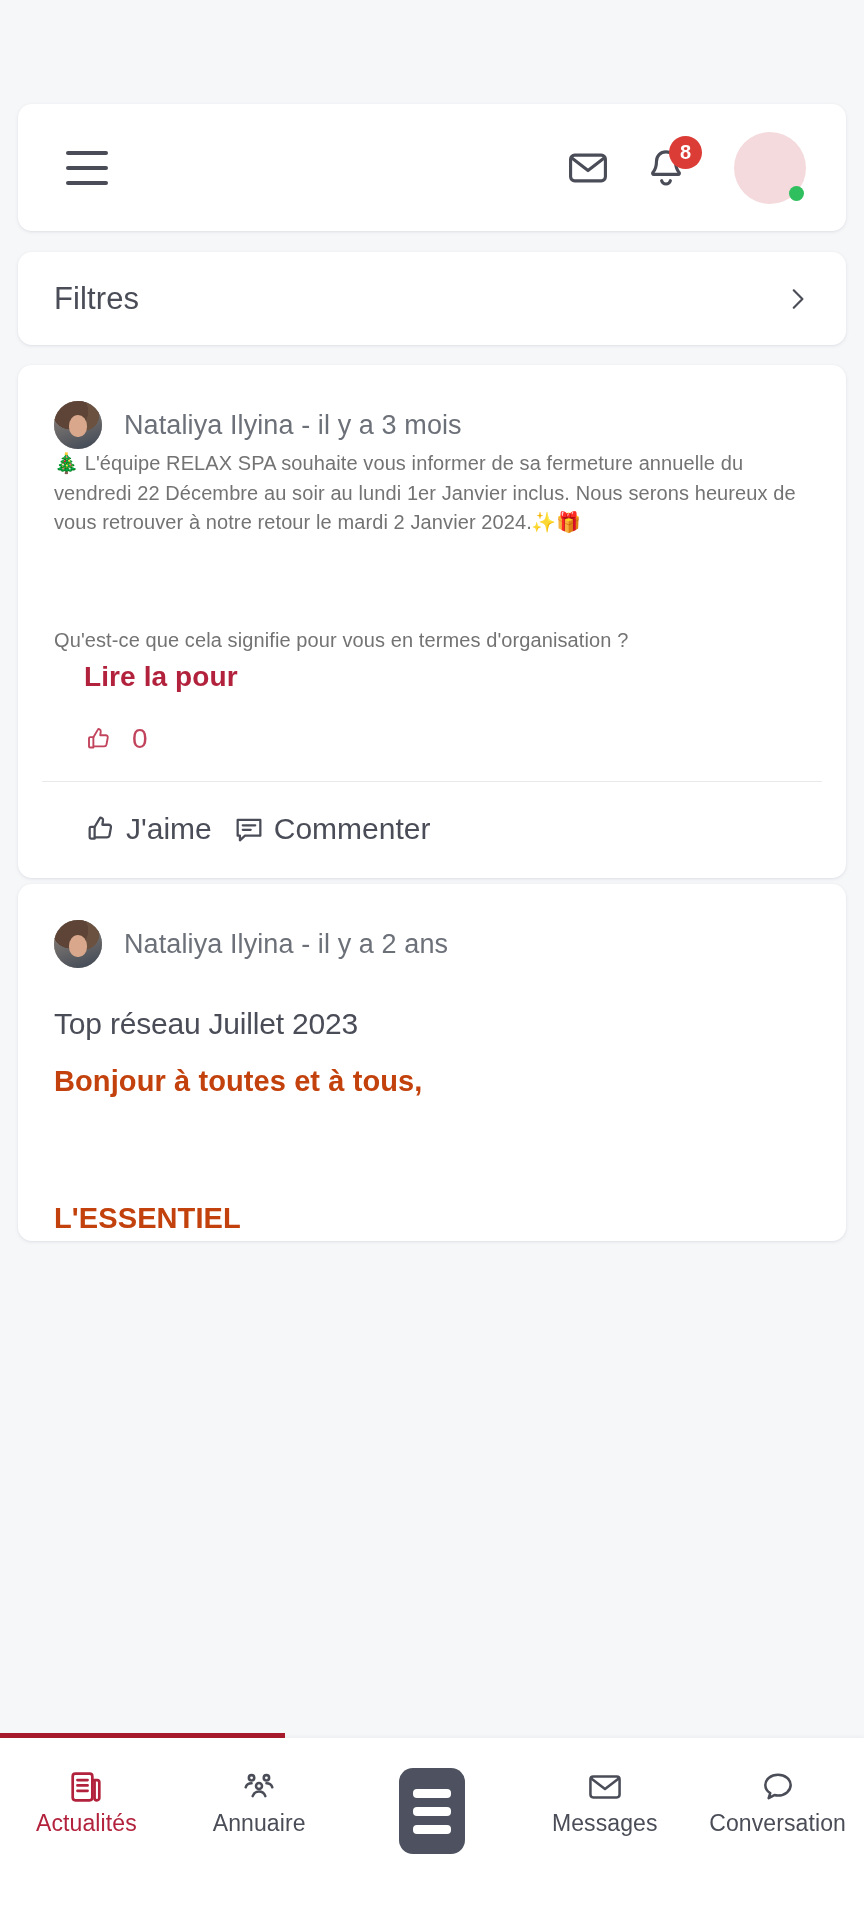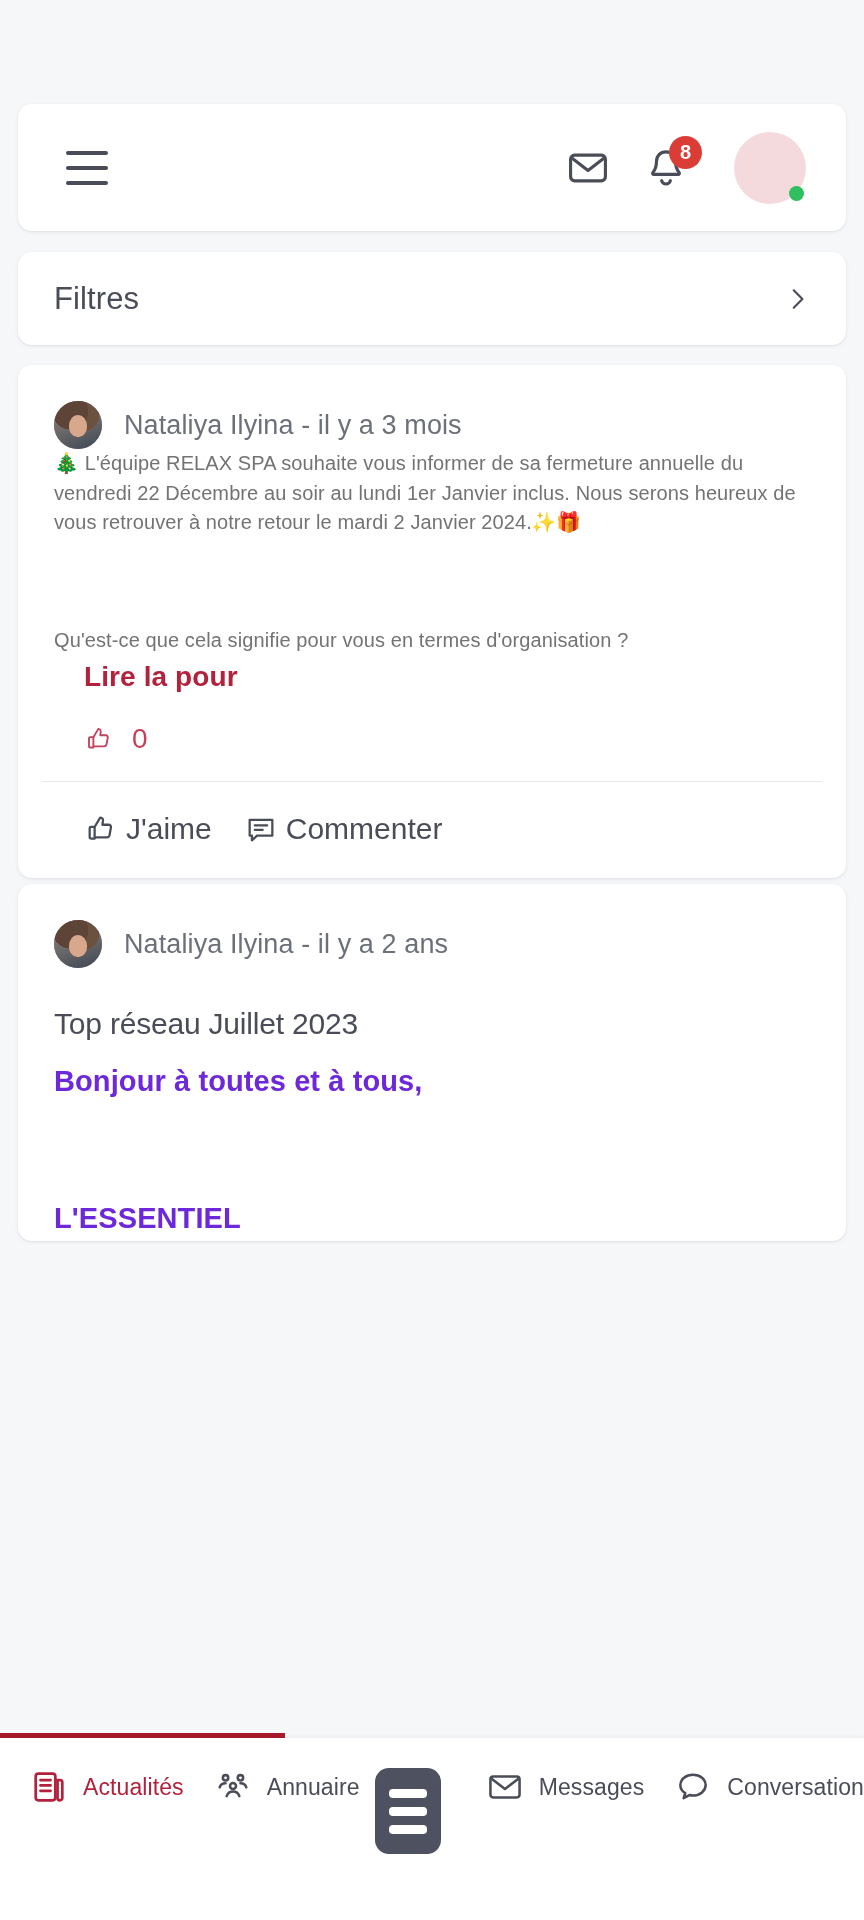--- a/index.html
+++ b/index.html
@@ -200,21 +200,21 @@
   .post-text {
     font-size: 20px;
     line-height: 1.48;
     color: #737373;
     letter-spacing: 0.1px;
   }
   .post-text p { margin: 0; }
   .post-strong {
     font-size: 29px;
     font-weight: 700;
-    color: #6d28d9;
+    color: #c2410c;
     margin-top: 6px;
   }
 
   .spacer-gap { height: 88px; }
 
   .clipped {
     max-height: 80px;
     overflow: hidden;
     position: relative;
   }
@@ -243,21 +243,21 @@
   .divider {
     height: 1px;
     background: #e8e9ec;
     margin: 0 24px;
   }
 
   .action-bar {
     display: flex;
     align-items: center;
     padding: 30px 36px 32px 66px;
-    gap: 32px;
+    gap: 20px;
   }
   .action {
     display: flex;
     align-items: center;
     gap: 8px;
     cursor: pointer;
     font-size: 30px;
     color: #4a4d57;
     font-weight: 400;
   }
@@ -283,25 +283,24 @@
     background: #ffffff;
     display: flex;
     align-items: flex-start;
     padding-top: 30px;
     z-index: 6;
     box-shadow: 0 -1px 4px rgba(30,35,50,0.05);
   }
   .nav-item {
     flex: 1;
     display: flex;
-    flex-direction: row;
-    align-items: center;
-    gap: 15px;
-    cursor: pointer;
-    padding-left: 30px;
+    flex-direction: column;
+    align-items: center;
+    gap: 4px;
+    cursor: pointer;
   }
   .nav-label {
     font-size: 23px;
     color: #4a4d57;
     letter-spacing: 0.1px;
   }
   .nav-item.active .nav-label { color: #b3223c; }
 
   .nav-center {
     flex: 1;

